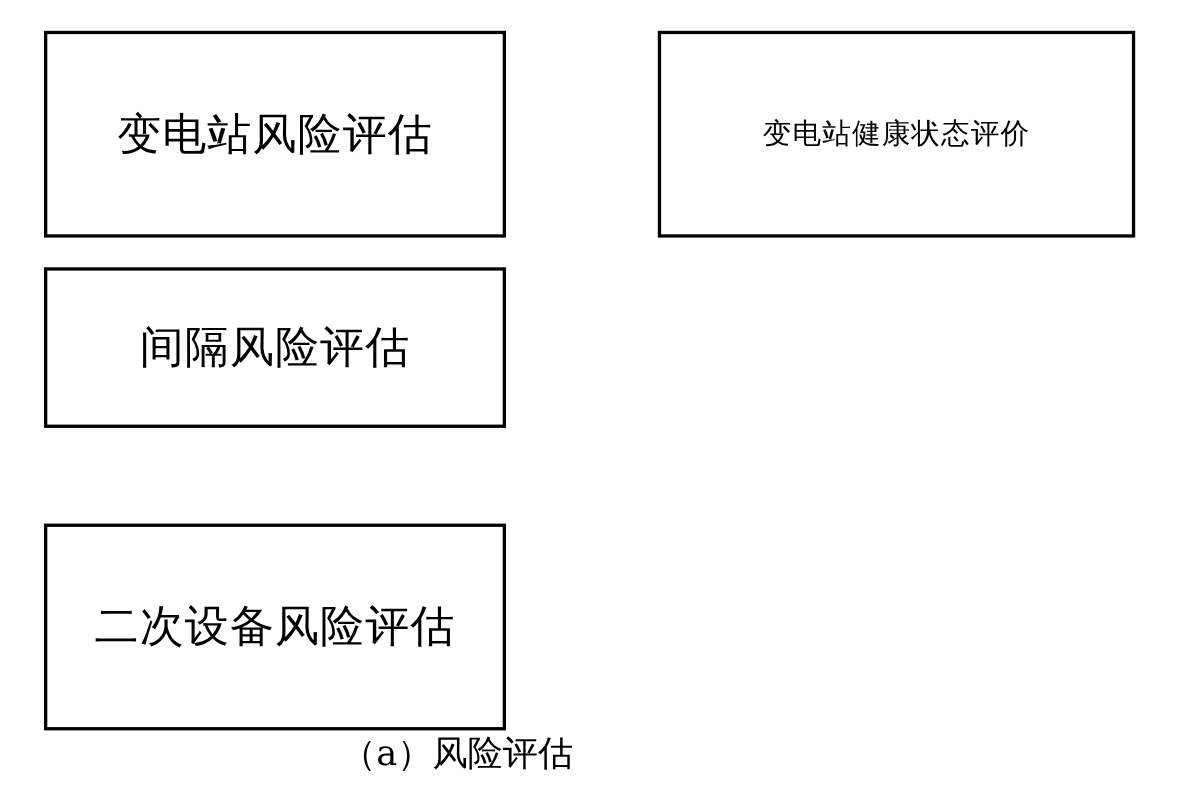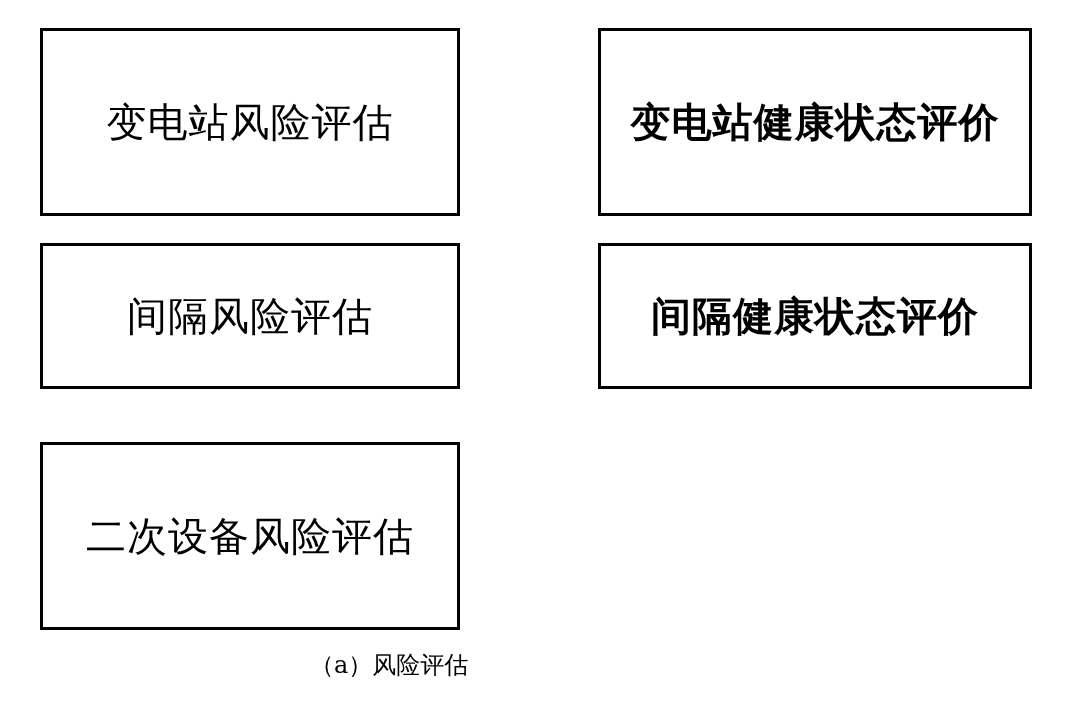--- a/index.html
+++ b/index.html
@@ -40,37 +40,36 @@
     display: flex;
     align-items: center;
     justify-content: center;
     text-align: center;
   }
   .column-a .node { width: 420px; }
   .column-b .node { width: 434px; }
 
   .node-1 { top: 28px;  height: 188px; }
   .node-2 { top: 243px; height: 146px; justify-content: center; }
-  .node-3 { top: 442px; height: 188px; }
+  .node-3 { top: 476px; height: 188px; }
 
   .node-label {
     font-size: 40px;
     line-height: 1.1;
     letter-spacing: 1px;
     white-space: nowrap;
   }
   .column-b .node-label {
-    font-size: 40px;
-    font-weight: bold;
+    font-size: 26px;
   }
 
   .caption {
     position: absolute;
-    top: 653px;
-    font-size: 24px;
+    top: 668px;
+    font-size: 32px;
     line-height: 1;
     white-space: nowrap;
   }
   .caption-a { left: 310px; }
   .caption-b { left: 668px; }
 </style>
 </head>
 <body>
 
 <div class="diagram">
@@ -84,20 +83,17 @@
     </div>
     <div class="node node-3">
       <span class="node-label">二次设备风险评估</span>
     </div>
   </div>
 
   <div class="column column-b">
     <div class="node node-1">
       <span class="node-label">变电站健康状态评价</span>
     </div>
-    <div class="node node-2">
-      <span class="node-label">间隔健康状态评价</span>
-    </div>
   </div>
 
   <div class="caption caption-a">（a）风险评估</div>
 
 </div>
 
 </body></html>

